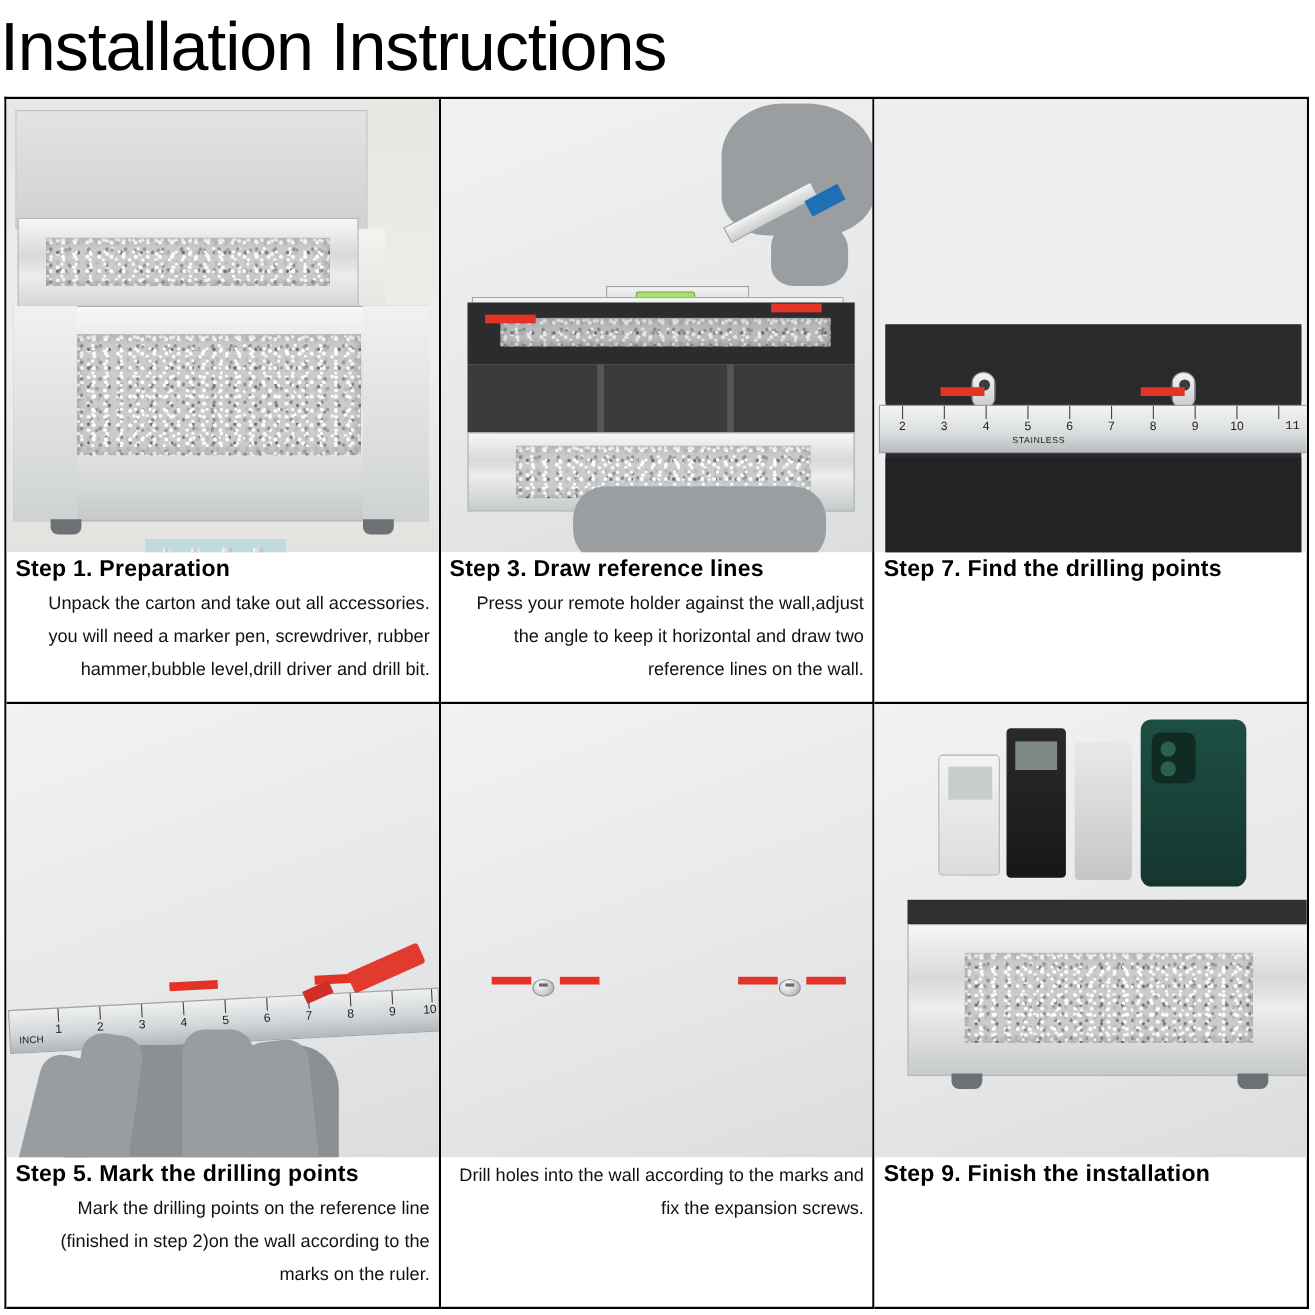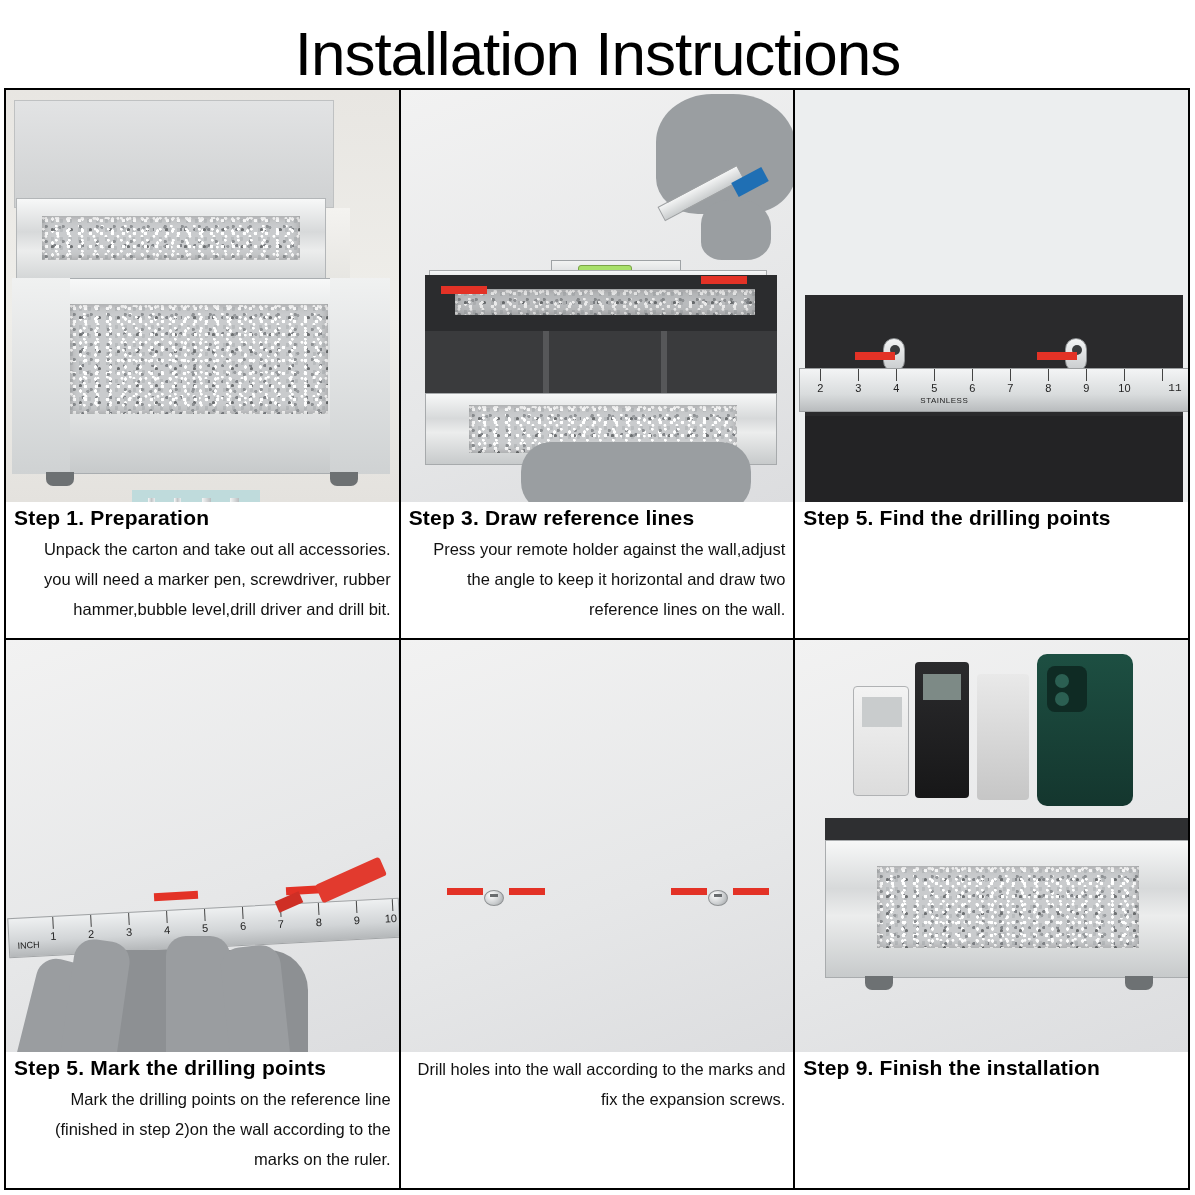--- a/index.html
+++ b/index.html
@@ -8,28 +8,28 @@
     background: #ffffff;
     font-family: "Liberation Sans", sans-serif;
   }
   .page {
     width: 1195px; height: 1195px;
     position: relative;
     background: #fff;
     overflow: hidden;
   }
   .title {
-    text-align: center;
+    text-align: left;
     font-family: "Liberation Sans", sans-serif;
     font-size: 62px;
     font-weight: 400;
     letter-spacing: -1px;
     color: #000;
     line-height: 84px;
-    padding-top: 12px;
+    padding-top: 2px;
     height: 73px;
   }
   .grid {
     position: absolute;
     top: 88px; left: 4px;
     width: 1186px;
     height: 1102px;
     display: grid;
     grid-template-columns: 1fr 1fr 1fr;
     grid-template-rows: 1fr 1fr;
@@ -241,21 +241,21 @@
           <div class="c3-tick" style="left:324px;"></div>
             <div class="c3-num" style="left:318px;">10</div>
           <div class="c3-tick" style="left:362px;"></div>
             <div class="c3-num" style="left:368px;font-family:Liberation Mono, monospace;">11</div>
           <div class="c3-num" style="left:120px;top:27px;font-size:8px;letter-spacing:.5px;">STAINLESS</div>
         </div>
         <div class="tape" style="left:60px;top:262px;width:40px;"></div>
         <div class="tape" style="left:242px;top:262px;width:40px;"></div>
         <div style="position:absolute;left:10px;top:326px;width:378px;height:124px;background:#232325;"></div>
       </div>
-      <div class="cap-title">Step 5.  Find the drilling points</div>
+      <div class="cap-title">Step 7.  Find the drilling points</div>
     </div>
 
     <div class="cell">
       <div class="photo">
         <div class="bg-wall2"></div>
         <div class="c4-ruler">
           <div class="c3-num" style="left:8px;top:22px;font-size:9px;">INCH</div>
           <div class="c3-tick" style="left:44px;"></div>
             <div class="c3-num" style="left:41px;">1</div>
           <div class="c3-tick" style="left:82px;"></div>

